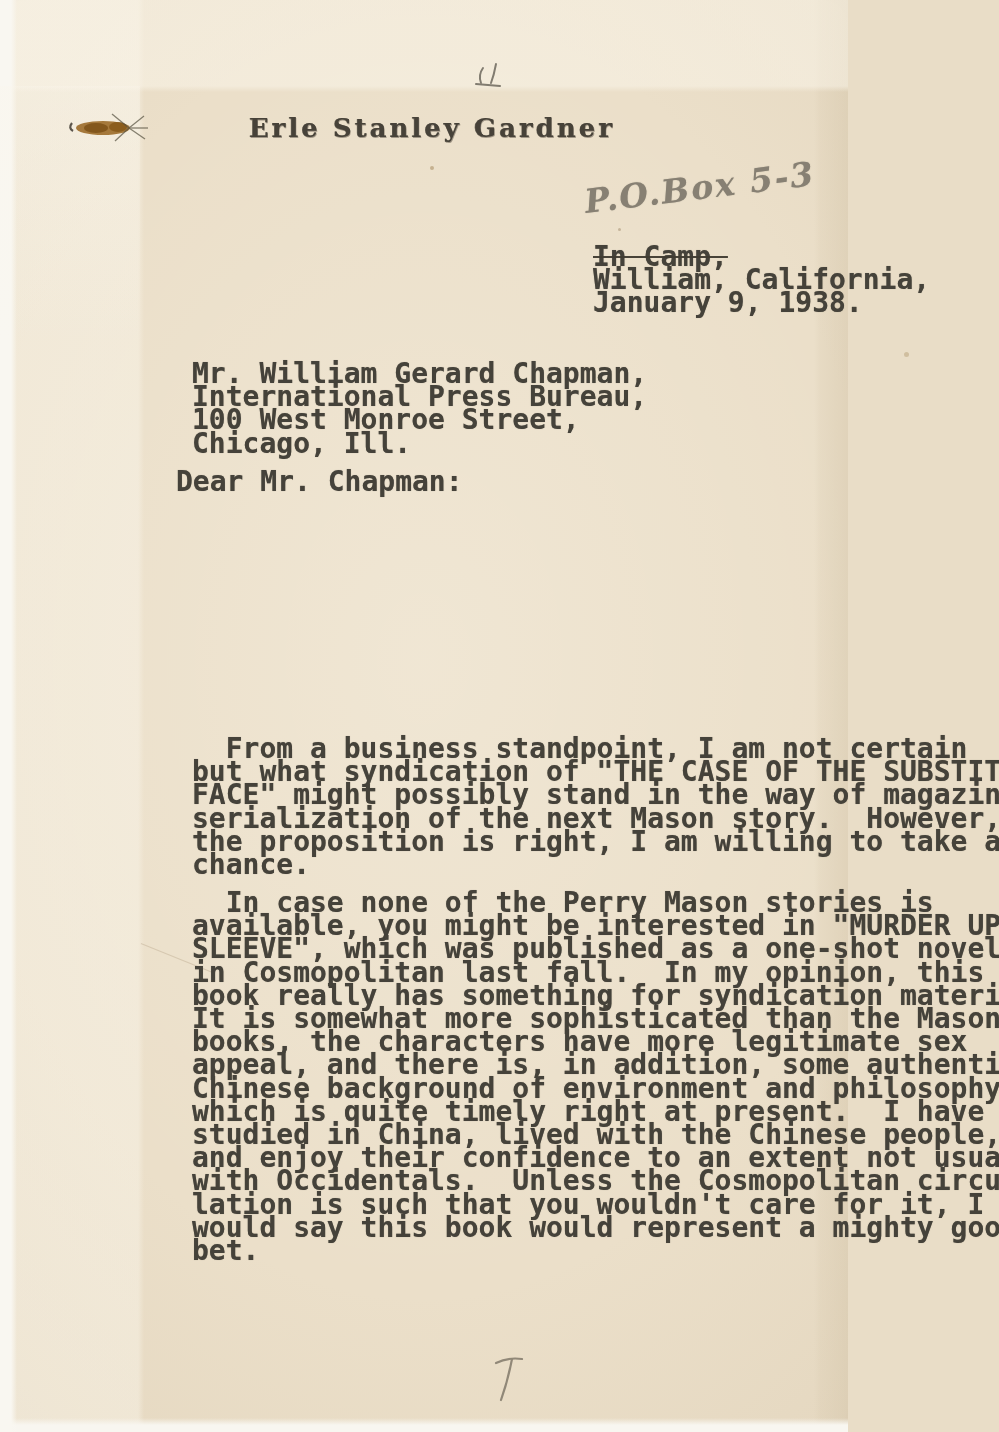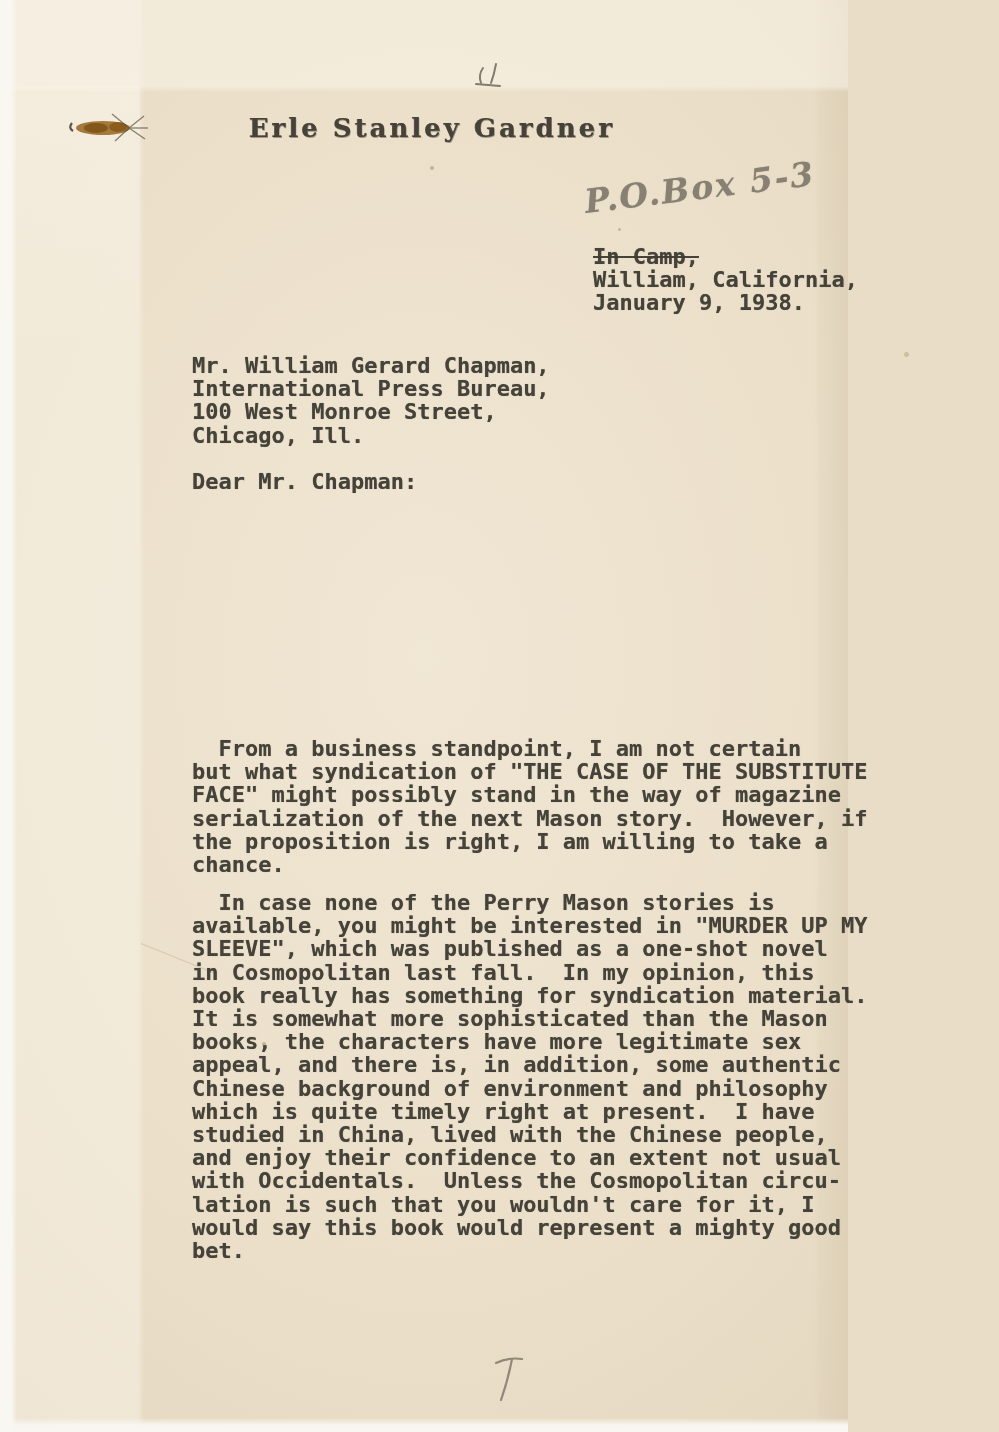--- a/index.html
+++ b/index.html
@@ -26,33 +26,33 @@
   .crease{position:absolute;left:138px;top:958px;width:80px;height:0;
     border-top:1px solid rgba(176,156,126,0.35);transform:rotate(22deg);}
   .foxdot{position:absolute;border-radius:50%;}
   .dot1{left:430px;top:166px;width:4px;height:4px;background:rgba(160,130,85,0.5);}
   .dot2{left:904px;top:352px;width:5px;height:5px;background:rgba(170,145,100,0.4);}
   .dot3{left:262px;top:1042px;width:4px;height:4px;background:rgba(150,120,80,0.45);}
   .dot4{left:618px;top:228px;width:3px;height:3px;background:rgba(140,115,80,0.4);}
 
   
   .typed{position:absolute;color:#45423a;font-family:"DejaVu Sans Mono",monospace;
-    font-weight:700;font-size:22px;line-height:23.2px;white-space:pre;
+    font-weight:700;font-size:28px;line-height:23.2px;white-space:pre;
     text-shadow:0 0 0.7px rgba(62,58,48,0.55);}
   .letterhead{position:absolute;left:16px;right:0;top:114px;text-align:center;
     font-family:"DejaVu Serif",serif;font-weight:700;font-size:26px;line-height:28px;
     letter-spacing:3px;color:#474239;
     text-shadow:0.6px 0.6px 0 rgba(142,133,118,0.8),-0.4px -0.4px 0 rgba(40,36,28,0.55);}
   .pencil{color:#878073;font-family:"DejaVu Serif",serif;font-style:italic;}
   .pobox{position:absolute;left:584px;top:176px;font-size:33px;letter-spacing:2px;
     transform:rotate(-7deg);text-shadow:0 0 1px rgba(135,128,115,0.6);}
   .dateline{left:593px;top:245px;}
   .strike{text-decoration:line-through;text-decoration-thickness:2px;text-decoration-color:rgba(64,60,50,0.9);}
-  .recipient{left:192px;top:354px;}
-  .salutation{left:192px;top:470px;}
+  .recipient{left:192px;top:362px;}
+  .salutation{left:176px;top:470px;}
   .para1{left:192px;top:512px;}
   .para2{left:192px;top:603px;}
   .para3{left:192px;top:737px;}
   .para4{left:192px;top:891px;}
   .tmark{position:absolute;left:488px;top:1348px;}
   .checkmark{position:absolute;left:468px;top:58px;}
   .staple{position:absolute;left:60px;top:104px;}
 </style>
 </head>
 <body>

